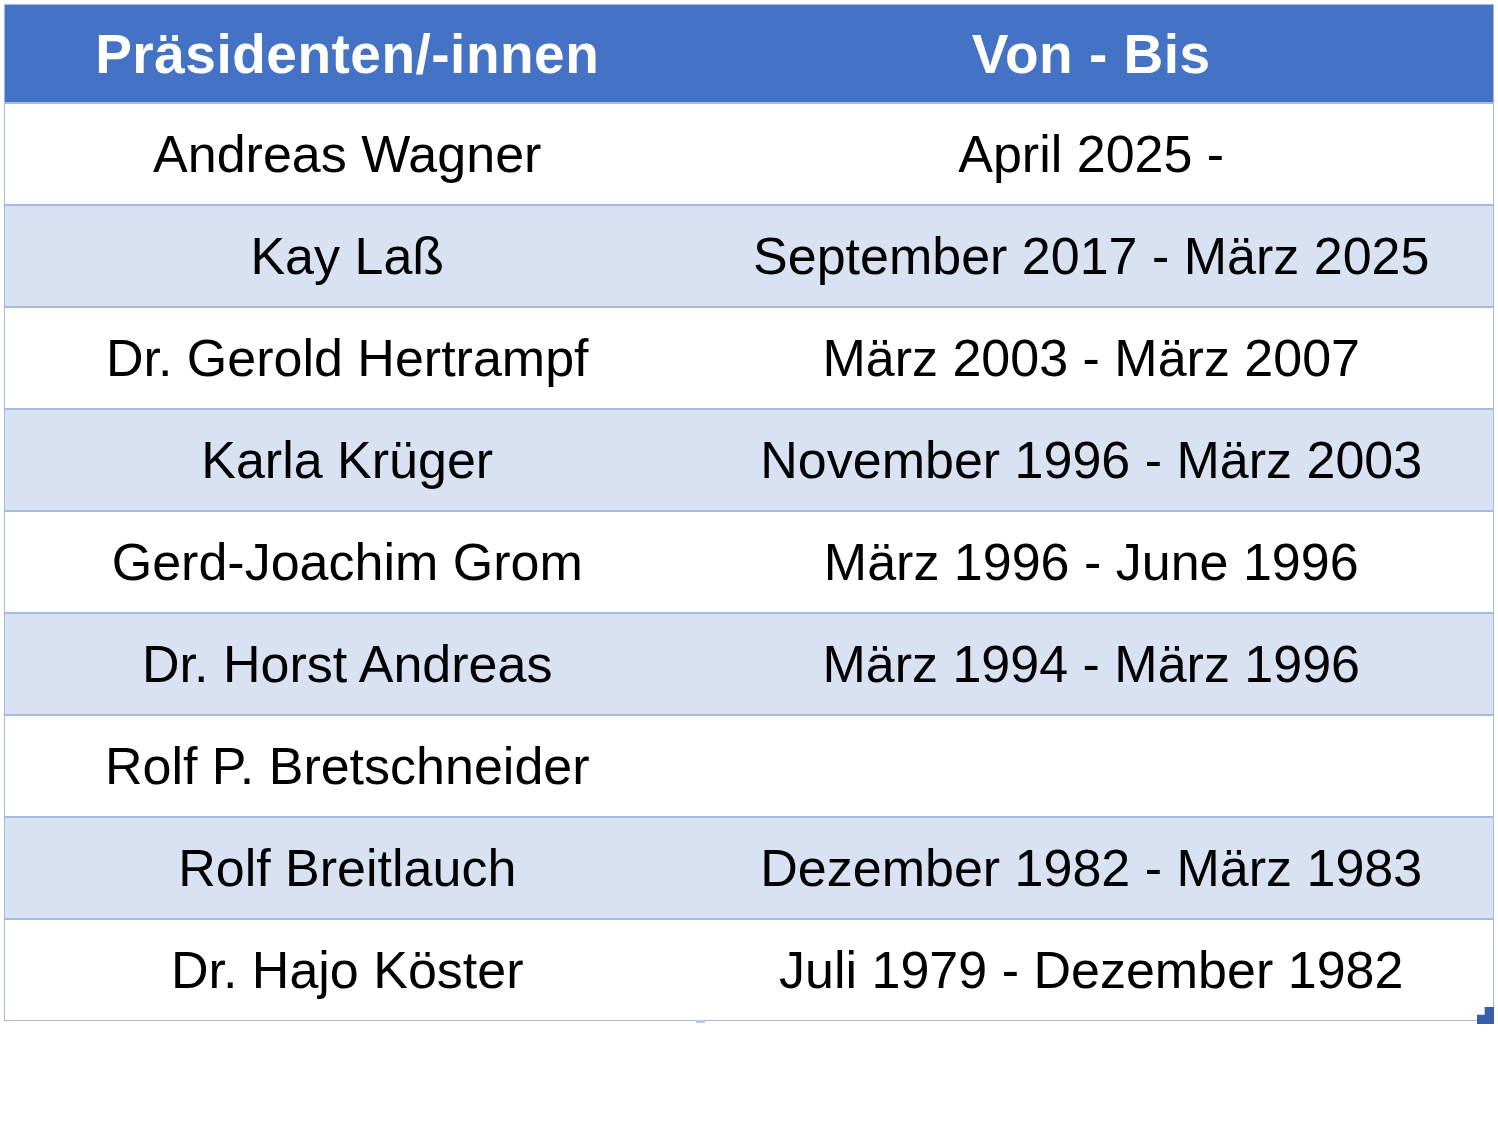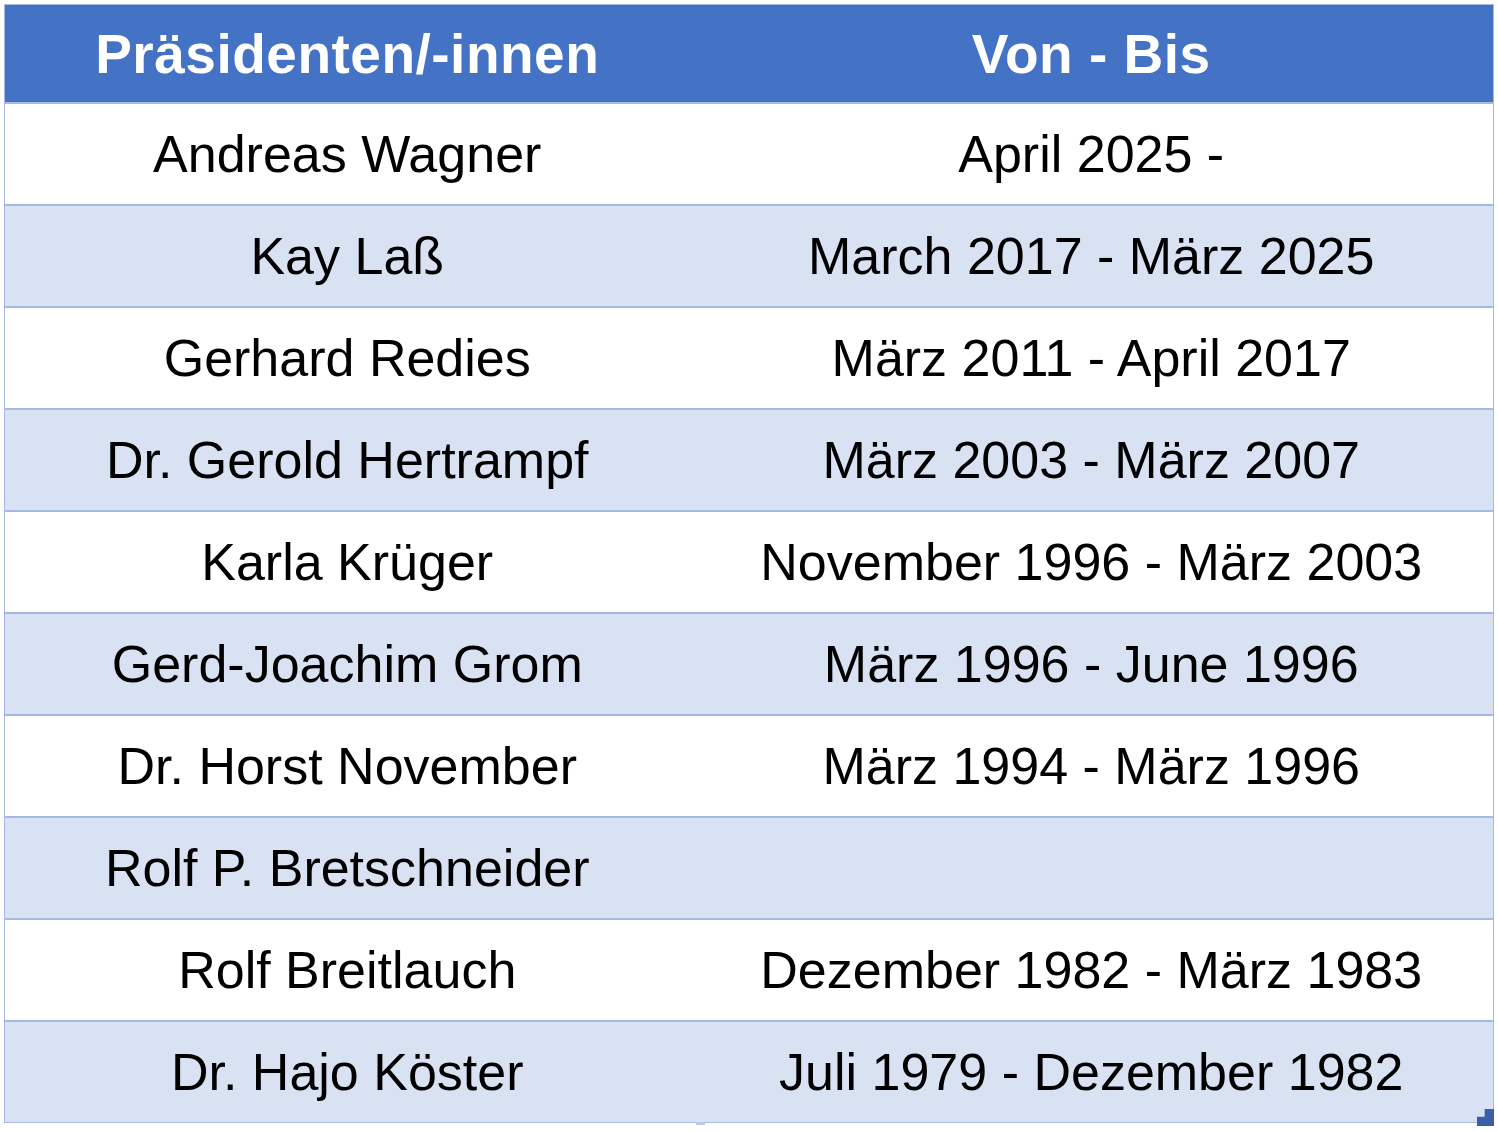--- a/index.html
+++ b/index.html
@@ -85,45 +85,41 @@
     <div class="cell col-period">Von - Bis</div>
   </div>
 
   <div class="row data-row">
     <div class="cell col-name">Andreas Wagner</div>
     <div class="cell col-period">April 2025 -</div>
   </div>
 
   <div class="row data-row">
     <div class="cell col-name">Kay Laß</div>
-    <div class="cell col-period">March 2017 - März 2025</div>
+    <div class="cell col-period">September 2017 - März 2025</div>
   </div>
 
-  <div class="row data-row">
-    <div class="cell col-name">Gerhard Redies</div>
-    <div class="cell col-period">März 2011 - April 2017</div>
-  </div>
 
   <div class="row data-row">
     <div class="cell col-name">Dr. Gerold Hertrampf</div>
     <div class="cell col-period">März 2003 - März 2007</div>
   </div>
 
   <div class="row data-row">
     <div class="cell col-name">Karla Krüger</div>
     <div class="cell col-period">November 1996 - März 2003</div>
   </div>
 
   <div class="row data-row">
     <div class="cell col-name">Gerd-Joachim Grom</div>
     <div class="cell col-period">März 1996 - June 1996</div>
   </div>
 
   <div class="row data-row">
-    <div class="cell col-name">Dr. Horst November</div>
+    <div class="cell col-name">Dr. Horst Andreas</div>
     <div class="cell col-period">März 1994 - März 1996</div>
   </div>
 
   <div class="row data-row">
     <div class="cell col-name">Rolf P. Bretschneider</div>
   </div>
 
   <div class="row data-row">
     <div class="cell col-name">Rolf Breitlauch</div>
     <div class="cell col-period">Dezember 1982 - März 1983</div>

